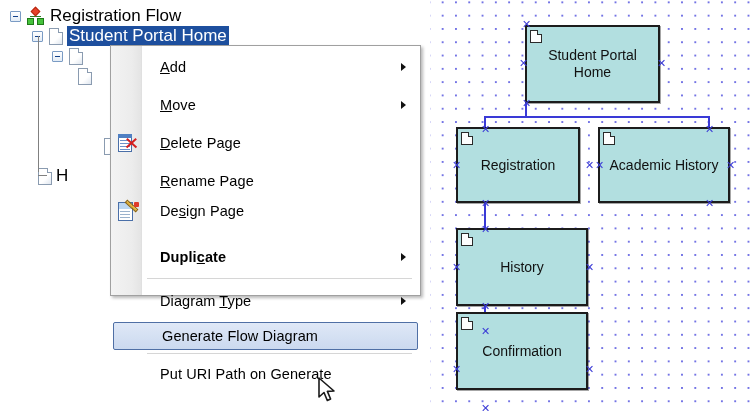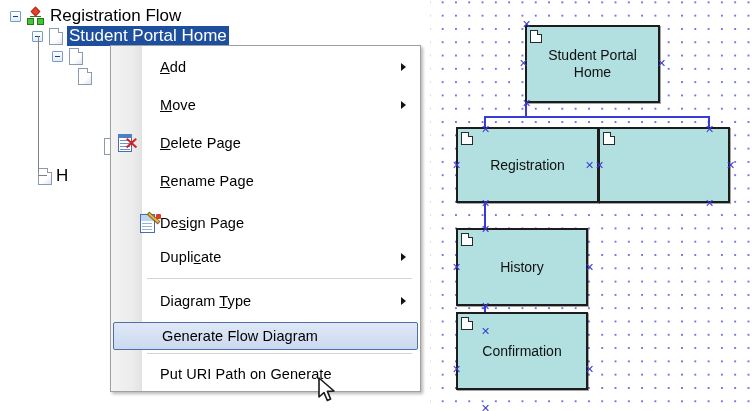--- a/index.html
+++ b/index.html
@@ -38,21 +38,21 @@
   .site-ico .dia{position:absolute;left:5px;top:0px;width:7px;height:7px;background:#e8402a;
      border:1px solid #b32810;box-sizing:border-box;transform:rotate(45deg);}
   .site-ico .g1,.site-ico .g2{position:absolute;top:10px;width:7px;height:7px;background:#46c23c;
      border:1px solid #1f7a19;box-sizing:border-box;}
   .site-ico .g1{left:0px;} .site-ico .g2{left:10px;}
   .site-ico .bar{position:absolute;left:3px;top:8px;width:11px;height:1px;background:#2f7a2a;}
   .site-ico .st{position:absolute;left:8px;top:6px;width:1px;height:3px;background:#2f7a2a;}
 
   
   #ctx-menu{
-    position:absolute;left:110px;top:45px;width:311px;height:347px;
+    position:absolute;left:110px;top:45px;width:311px;height:251px;
     background:#ffffff;border:1px solid #a0a0a0;box-sizing:border-box;
     box-shadow:2px 2px 3px rgba(0,0,0,.28);
   }
   #ctx-gutter{position:absolute;left:0;top:0;width:30px;height:100%;
     background:linear-gradient(90deg,#f3f3f3,#ececec 70%,#e4e4e4);}
   #ctx-gutter-line{position:absolute;left:30px;top:0;width:1px;height:100%;background:#e0e0e0;}
   .mi{position:absolute;left:1px;right:1px;height:34px;display:flex;align-items:center;}
   .mi .ic{position:absolute;left:5px;top:8px;width:22px;height:20px;}
   .mi .tx{position:absolute;left:48px;font-size:14.5px;color:#000;letter-spacing:.1px;}
   .mi .tx u{text-decoration:underline;}
@@ -182,33 +182,33 @@
           <span class="x1"></span><span class="x2"></span>
         </span>
       </span>
       <span class="tx"><u>D</u>elete Page</span>
     </div>
 
     <div class="mi" style="top:118px;padding-left:40px;">
       <span class="tx"><u>R</u>ename Page</span>
     </div>
 
-    <div class="mi" style="top:160px;text-align:right;">
+    <div class="mi" style="top:148px;">
       <span class="ic">
         <span class="ico-des">
           <span class="pg"></span><span class="blu"></span>
           <span class="ln" style="top:9px;"></span><span class="ln" style="top:12px;"></span>
           <span class="ln" style="top:15px;"></span>
           <span class="pen"></span><span class="tip"></span>
         </span>
       </span>
       <span class="tx">De<u>s</u>ign Page</span>
     </div>
 
-    <div class="mi" style="top:194px;">
+    <div class="mi" style="top:194px;font-weight:bold;">
       <span class="tx">Dupli<u>c</u>ate</span>
       <span class="arw"></span>
     </div>
     <div class="sep" style="top:232px;"></div>
 
     <div class="mi hl" style="top:276px;height:28px;">
       <span class="tx" style="top:5px;">Generate Flow Diagram</span>
     </div>
 
     <div class="mi" style="top:238px;">
@@ -234,27 +234,28 @@
     <div class="edge" style="left:54px;top:116px;width:2px;height:14px;"></div>
     <div class="edge" style="left:278px;top:116px;width:2px;height:14px;"></div>
     <div class="edge" style="left:54px;top:202px;width:2px;height:27px;"></div>
     <div class="edge" style="left:54px;top:306px;width:2px;height:28px;"></div>
 
     <div class="node" style="left:95px;top:25px;width:135px;height:78px;">
       <span class="fold"></span>
       <span>Student Portal Home</span>
     </div>
 
-    <div class="node" style="left:26px;top:127px;width:143px;height:76px;">
+    <div class="node" style="left:26px;top:127px;width:124px;height:76px;">
       <span class="fold"></span>
       <span>Registration</span>
     </div>
 
     <div class="node" style="left:168px;top:127px;width:132px;height:76px;">
       <span class="fold"></span>
+      <span>Academic History</span>
     </div>
 
     <div class="node" style="left:26px;top:228px;width:132px;height:78px;">
       <span class="fold"></span>
       <span>History</span>
     </div>
 
     <div class="node" style="left:26px;top:312px;width:132px;height:78px;">
       <span class="fold"></span>
       <span>Confirmation</span>

